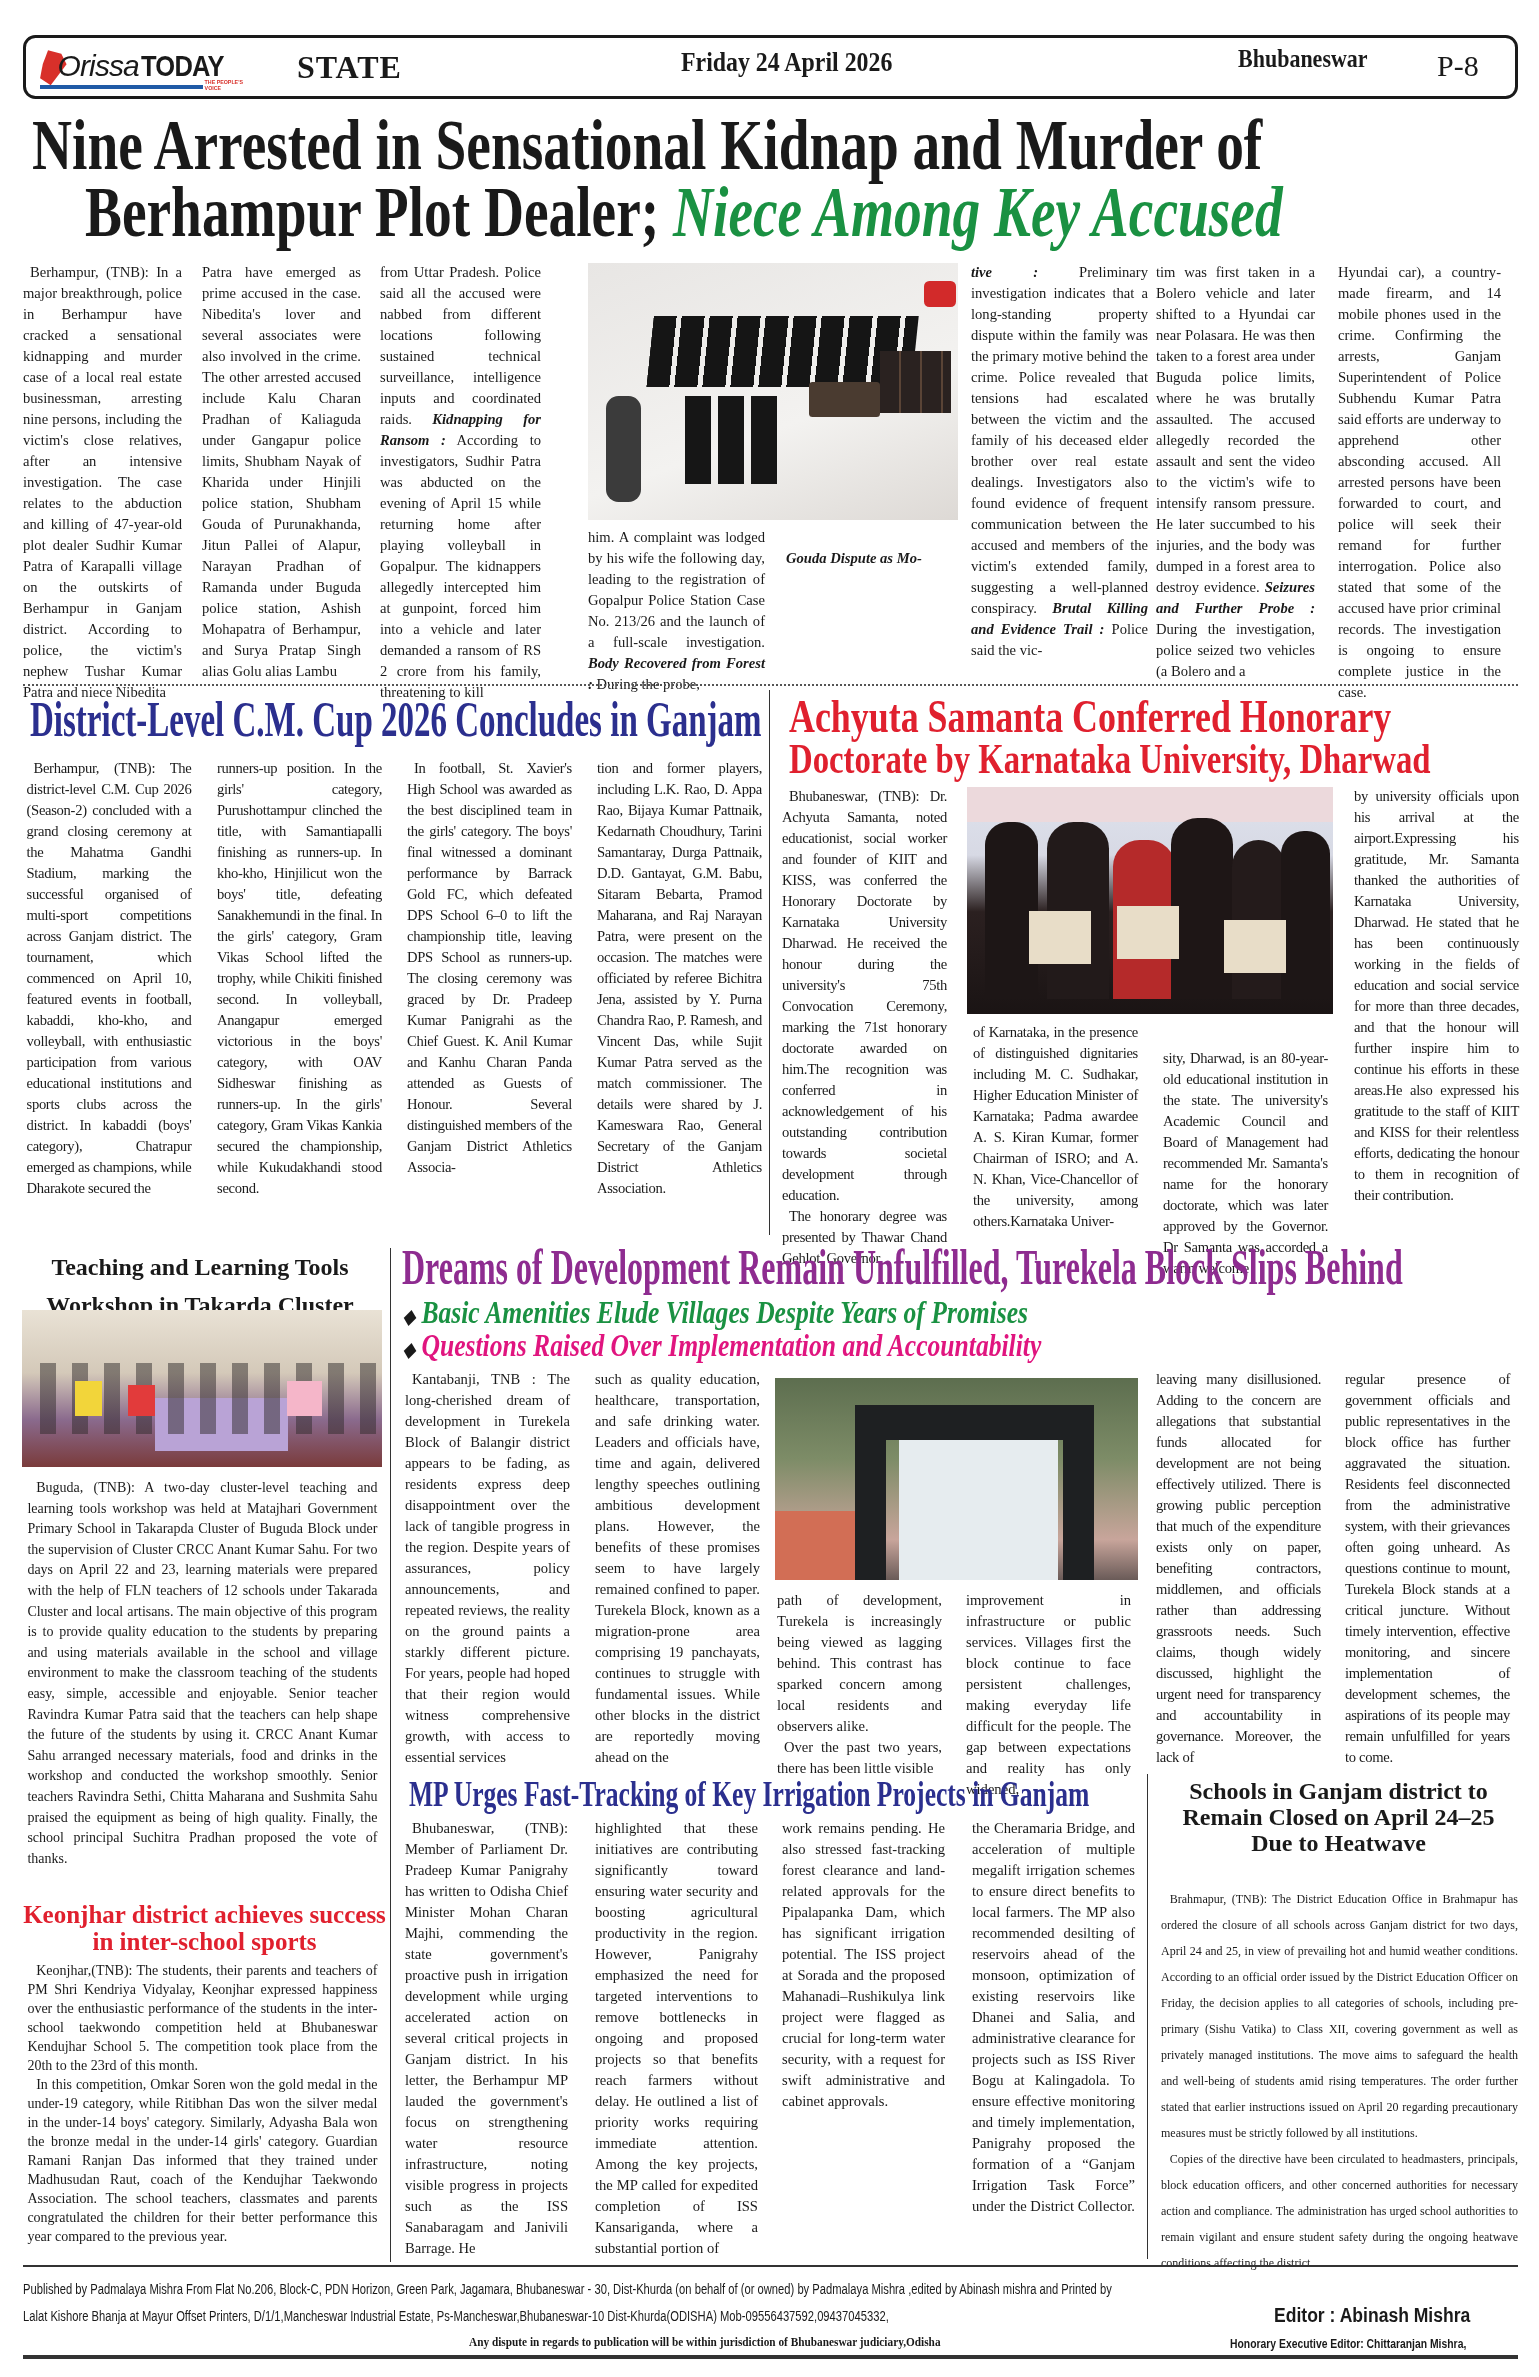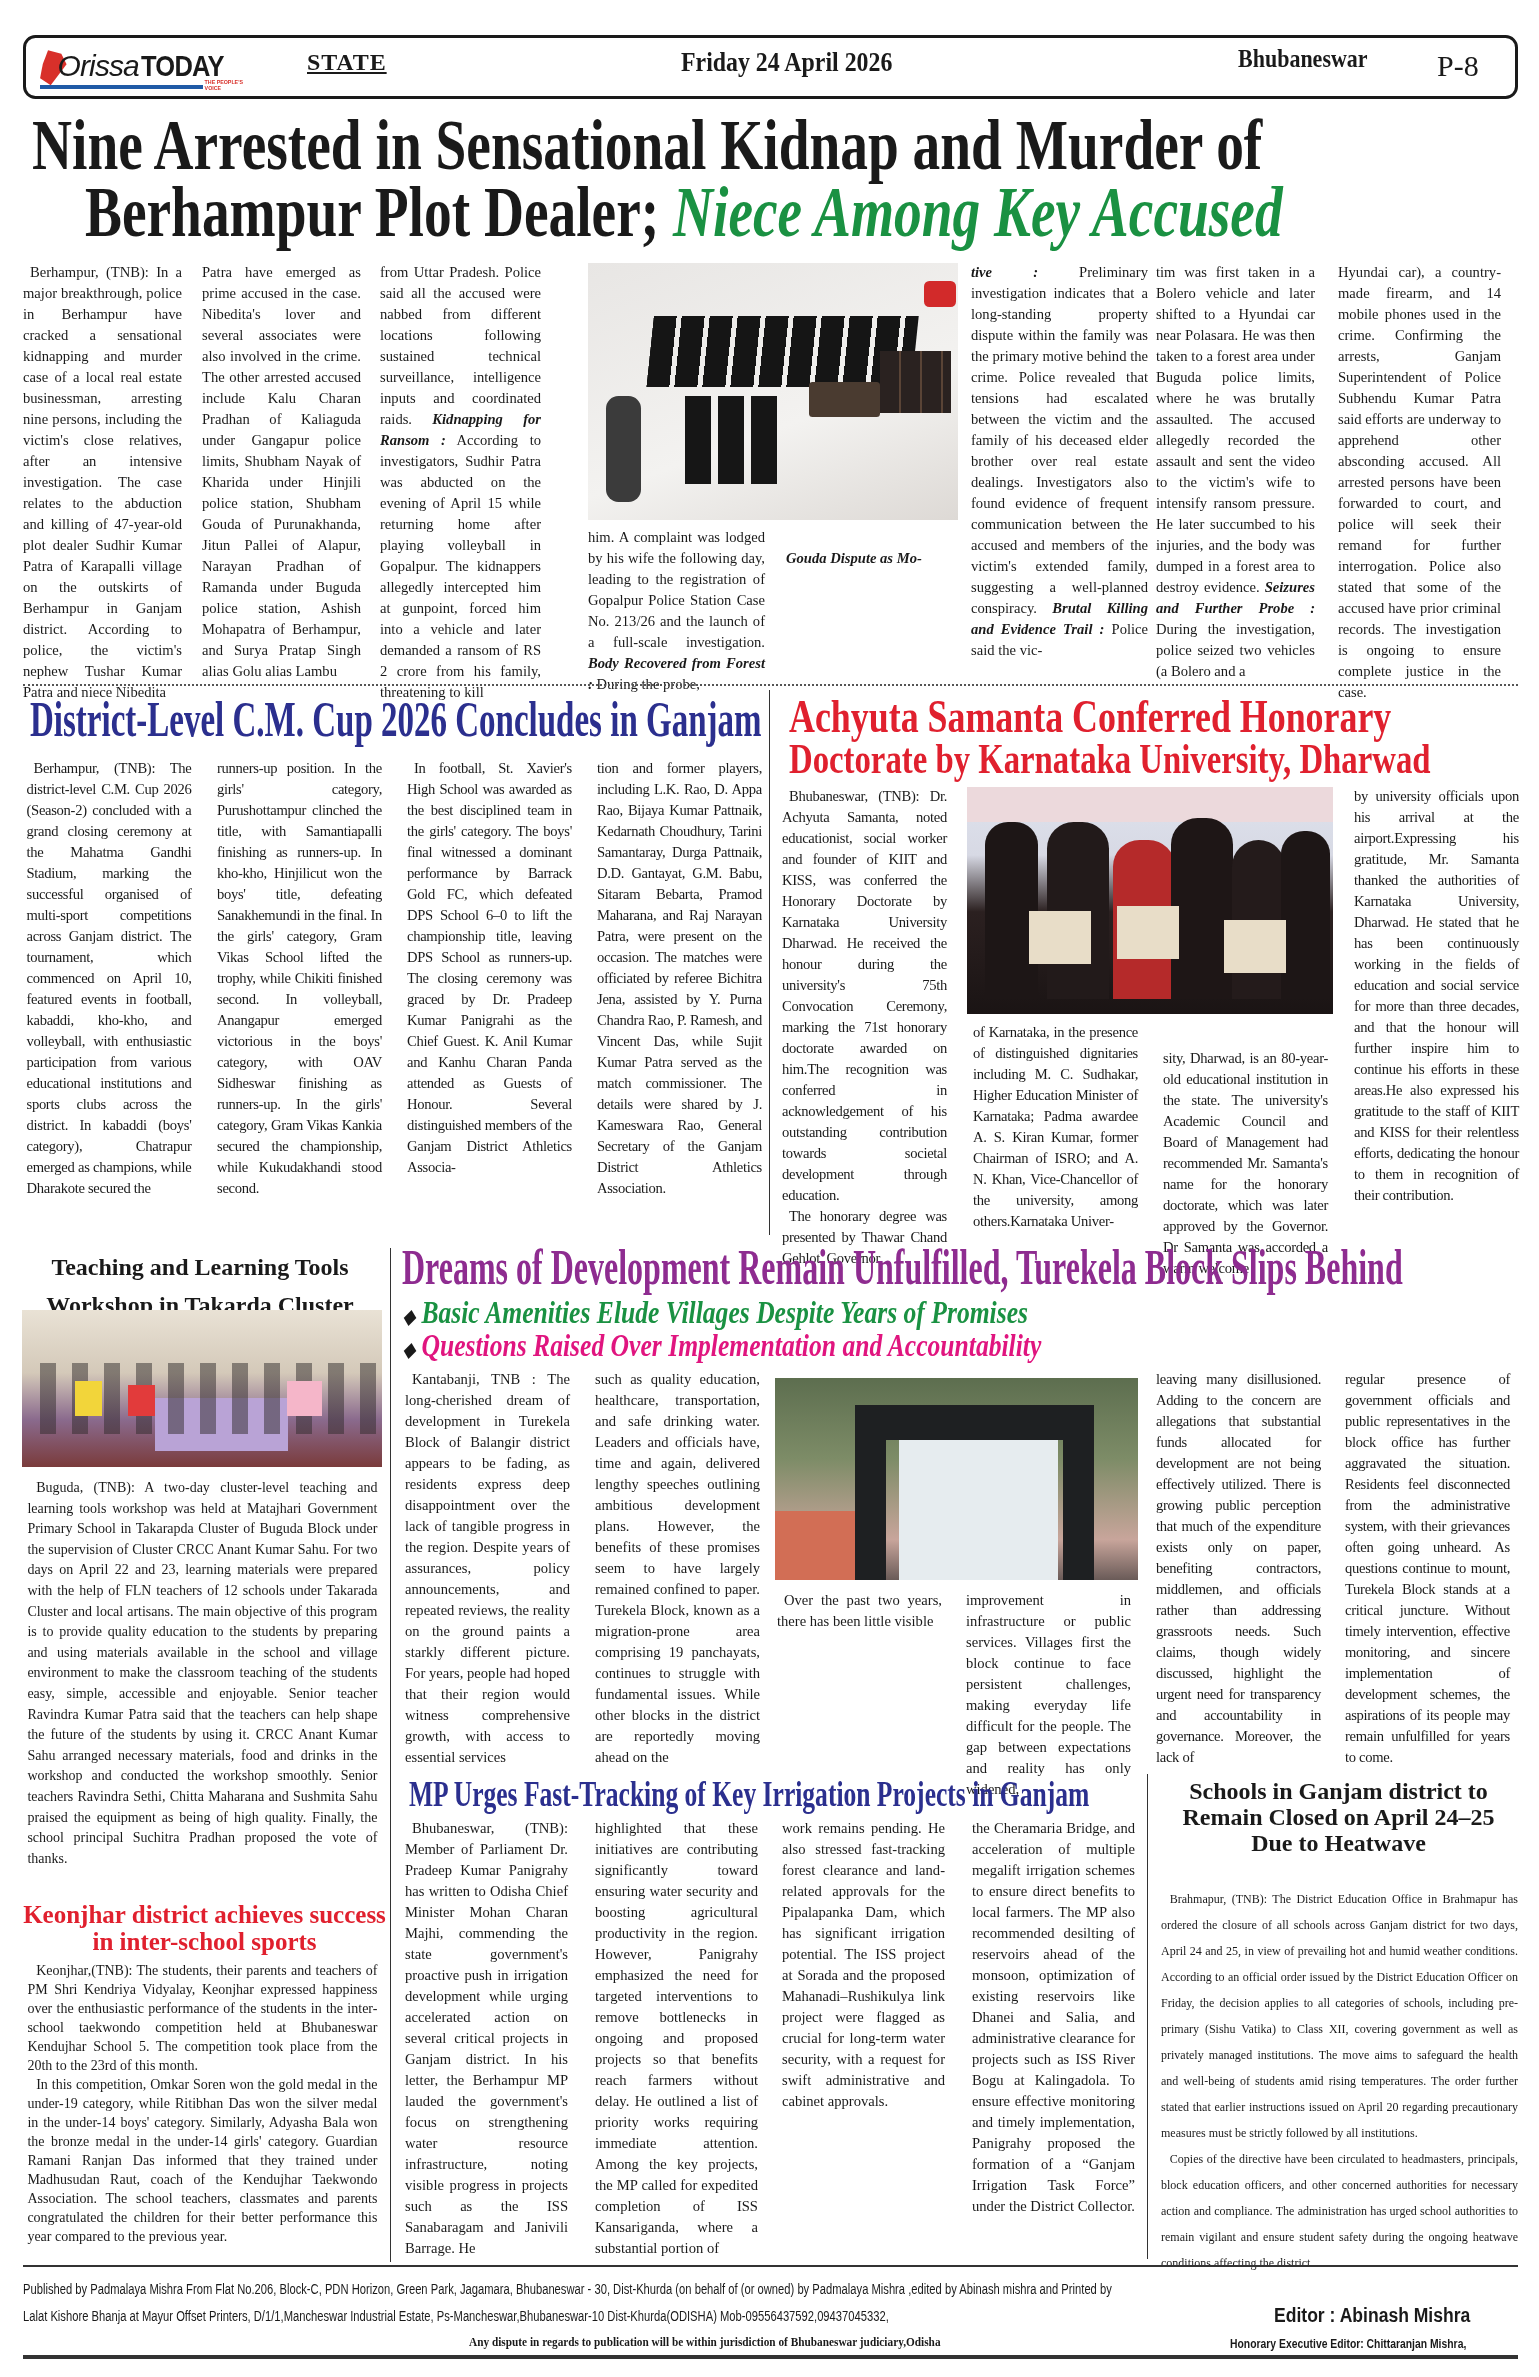--- a/index.html
+++ b/index.html
@@ -9,21 +9,21 @@
   .abs { position: absolute; }
 
   
   .masthead { left: 23px; top: 35px; width: 1495px; height: 64px; border: 3.5px solid #1a1a1a; border-radius: 12.4px; }
   .logo { position: absolute; left: 10.6px; top: 8.8px; width: 212px; height: 46px; }
   .logo-map { position: absolute; left: 3.5px; top: 3.5px; width: 26.5px; height: 35px; background: #d8302a; clip-path: polygon(30% 0, 80% 10%, 100% 40%, 70% 70%, 40% 100%, 0 80%, 10% 40%); }
   .logo-orissa { position: absolute; left: 21px; top: 1.8px; font-family: "Liberation Sans", sans-serif; font-style: italic; font-size: 30px; color: #1a1a1a; letter-spacing: -0.9px; }
   .logo-today { position: absolute; left: 104px; top: 1.8px; font-family: "Liberation Sans", sans-serif; font-weight: bold; font-size: 30px; color: #1a1a1a; letter-spacing: -0.9px; transform: scaleX(0.85); transform-origin: left; }
   .logo-bar { position: absolute; left: 3.5px; bottom: 3.5px; width: 163px; height: 4.4px; background: #1f5aa6; }
   .logo-tag { position: absolute; left: 168px; bottom: 1.8px; font-family: "Liberation Sans", sans-serif; font-size: 5.3px; font-weight: bold; color: #d8302a; }
-  .mh-section { position: absolute; left: 281px; top: 10.6px; font-family: "Liberation Serif", serif; font-weight: bold; font-size: 24px; letter-spacing: 0.9px; text-decoration: underline; }
+  .mh-section { position: absolute; left: 271px; top: 10.6px; font-family: "Liberation Serif", serif; font-weight: bold; font-size: 32px; letter-spacing: 0.9px; }
   .mh-date { position: absolute; left: 655px; top: 8.8px; font-family: "Liberation Serif", serif; font-weight: bold; font-size: 26.5px; transform: scaleX(0.9); transform-origin: left; }
   .mh-city { position: absolute; left: 1212px; top: 7px; font-family: "Liberation Serif", serif; font-weight: bold; font-size: 25px; transform: scaleX(0.88); transform-origin: left; }
   .mh-page { position: absolute; left: 1411px; top: 10.6px; font-family: "Liberation Serif", serif; font-size: 30px; }
 
   
   .hl { font-family: "Liberation Serif", serif; font-weight: bold; line-height: 1; white-space: nowrap; transform-origin: left top; }
   .hl-main1 { left: 32px; top: 110px; font-size: 71px; transform: scaleX(0.78); }
   .hl-main2 { left: 85px; top: 177px; font-size: 71px; transform: scaleX(0.78); }
   .hl-green { color: #1a9142; font-style: italic; }
   .hl-blue { color: #2b2f8e; }
@@ -197,20 +197,21 @@
     <p style="text-indent:0">such as quality education, healthcare, transportation, and safe drinking water. Leaders and officials have, time and again, delivered lengthy speeches outlining ambitious development plans. However, the benefits of these promises seem to have largely remained confined to paper. Turekela Block, known as a migration-prone area comprising 19 panchayats, continues to struggle with fundamental issues. While other blocks in the district are reportedly moving ahead on the</p>
   </div>
 <div class="img" style="left:775px; top:1378px; width:363px; height:202px; background:linear-gradient(180deg,#5d6e4f 0%,#7d8c67 40%,#c8a59b 80%,#6a5b58 100%);">
   <div style="position:absolute;left:80px;top:26.5px;width:239px;height:35px;background:#1e2022;"></div>
   <div style="position:absolute;left:80px;top:26.5px;width:31px;height:177px;background:#1e2022;"></div>
   <div style="position:absolute;left:288px;top:26.5px;width:31px;height:177px;background:#1e2022;"></div>
   <div style="position:absolute;left:124px;top:62px;width:159px;height:142px;background:#e6ecef;"></div>
   <div style="position:absolute;left:0;top:133px;width:80px;height:71px;background:#d26e55;"></div>
 </div>
 <div class="col" style="left:777px; top:1590px; width:165px;">
+  <p style="text-indent:0">path of development, Turekela is increasingly being viewed as lagging behind. This contrast has sparked concern among local residents and observers alike.</p>
   <p>Over the past two years, there has been little visible</p>
 </div>
 <div class="col" style="left:966px; top:1590px; width:165px;">
     <p style="text-indent:0">improvement in infrastructure or public services. Villages first the block continue to face persistent challenges, making everyday life difficult for the people. The gap between expectations and reality has only widened,</p>
   </div>
 <div class="col narrow" style="left:1156px; top:1369px; width:165px;">
     <p style="text-indent:0">leaving many disillusioned. Adding to the concern are allegations that substantial funds allocated for development are not being effectively utilized. There is growing public perception that much of the expenditure exists only on paper, benefiting contractors, middlemen, and officials rather than addressing grassroots needs. Such claims, though widely discussed, highlight the urgent need for transparency and accountability in governance. Moreover, the lack of</p>
   </div>
 <div class="col narrow" style="left:1345px; top:1369px; width:165px;">
     <p style="text-indent:0">regular presence of government officials and public representatives in the block office has further aggravated the situation. Residents feel disconnected from the administrative system, with their grievances often going unheard. As questions continue to mount, Turekela Block stands at a critical juncture. Without timely intervention, effective monitoring, and sincere implementation of development schemes, the aspirations of its people may remain unfulfilled for years to come.</p>

